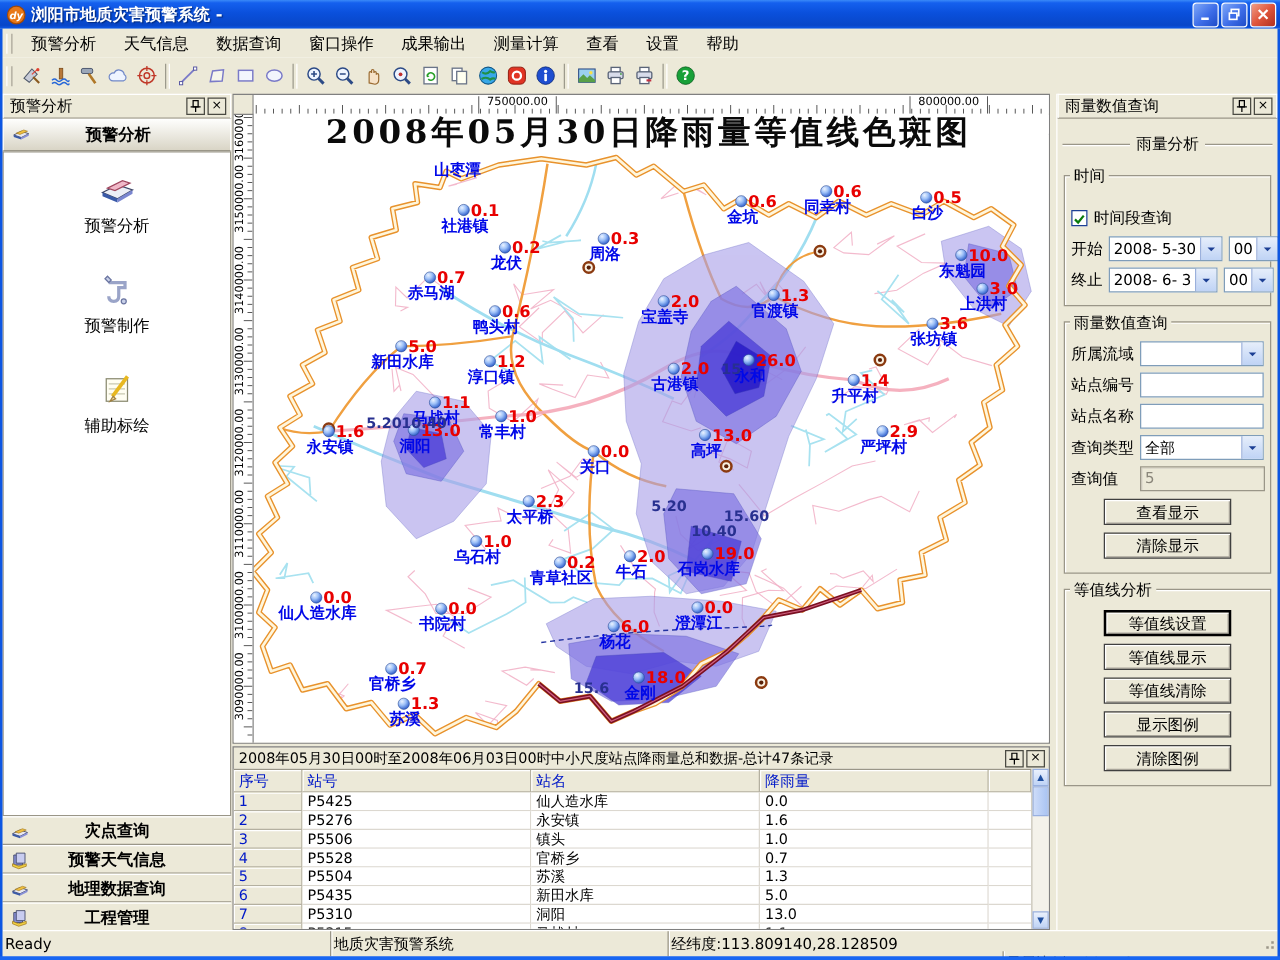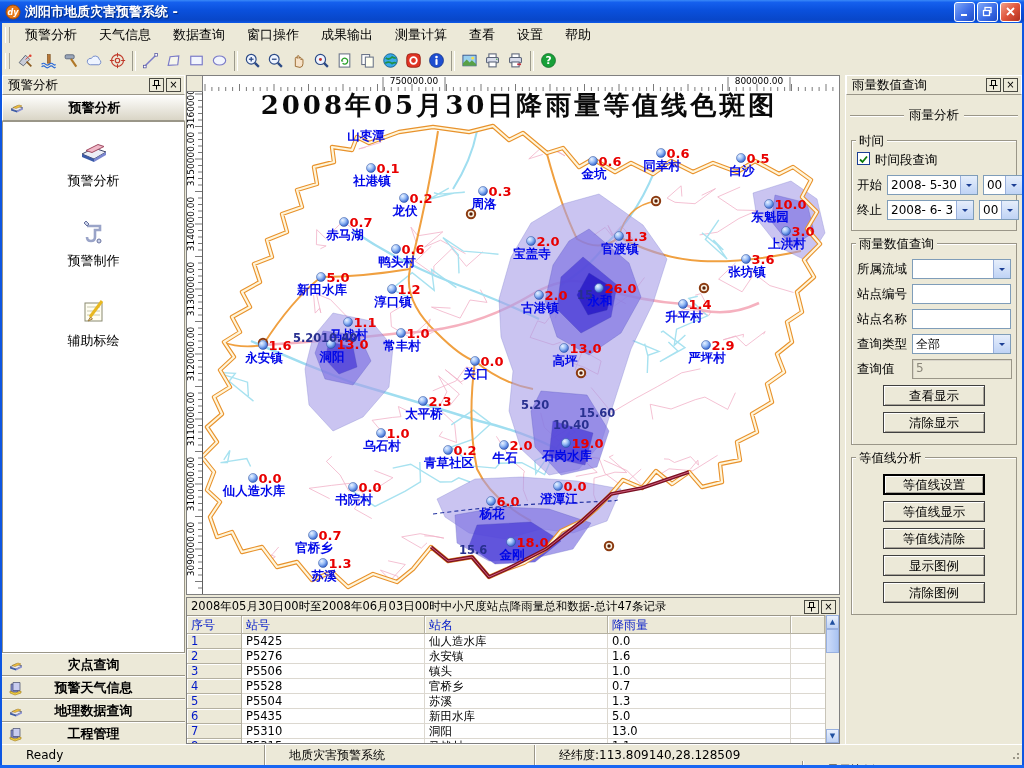--- a/index.html
+++ b/index.html
@@ -92,30 +92,30 @@
   .frow.time .flabel{flex:0 0 30px;}
   .combo{height:20px;background:#fff;border:1px solid #7F9DB9;display:flex;align-items:center;box-sizing:border-box;}
   .combo.date{flex:0 0 84px;margin-right:5px;justify-content:center;}
   .combo.hour,.combo.grow{flex:1;align-items:center;}
   .combo .cv{flex:1;padding:0 3px;font-size:12px;white-space:nowrap;overflow:hidden;}
   .combo .dd{width:16px;align-self:stretch;background:linear-gradient(180deg,#E6EEFB,#BFD3F5);
     border-left:1px solid #9ab0dc;display:flex;align-items:center;justify-content:center;}
   .tri{width:0;height:0;border:3.5px solid transparent;border-top-color:#1c3f94;margin-top:4px;}
   .tinput{flex:1;height:20px;background:#fff;border:1px solid #7F9DB9;box-sizing:border-box;font-size:12px;padding:1px 3px;}
   .tinput.disabled{background:#ECE9D8;color:#8a867a;border:1px solid #9a9688;box-shadow:inset 1px 1px 0 #d8d4c8;flex:0 0 100px;}
-  .cbrow{display:flex;align-items:flex-start;margin:1px 0 6px;font-size:12.5px;}
+  .cbrow{display:flex;align-items:center;margin:15px 0 6px;font-size:12.5px;}
   .cbox{width:13px;height:13px;background:#fff;border:1px solid #1c3f94;margin-right:5px;box-sizing:border-box;}
   .xbtn{display:block;width:102px;height:21px;margin:6px auto;background:#ECE9D8;border:1px solid #404040;
     box-shadow:inset 1px 1px 0 #fff,inset -1px -1px 0 #a8a499;font-size:12.5px;text-align:center;
     line-height:19px;box-sizing:border-box;cursor:default;}
   .xbtn.default{border:2px solid #000;line-height:17px;}
   
   .statusbar{position:absolute;left:2px;right:2px;bottom:3px;height:20px;background:#ECE9D8;
     border-top:1px solid #fff;display:flex;align-items:center;font-size:12px;}
-  .scell{height:100%;display:flex;align-items:center;padding:0 24px;box-sizing:border-box;white-space:nowrap;overflow:hidden;}
+  .scell{height:100%;display:flex;align-items:center;padding:0 2px;box-sizing:border-box;white-space:nowrap;overflow:hidden;}
   .scell+.scell{border-left:1px solid #9a9688;box-shadow:1px 0 0 #fff inset;}
   .sc-ready{flex:0 0 262px;}
   .sc-app{flex:0 0 270px;}
   .sc-coord{flex:0 0 268px;}
   .sc-scale{flex:1;margin-top:31px;}
   .sgrip{width:14px;height:100%;}
 </style>
 </head>
 <body>
 

